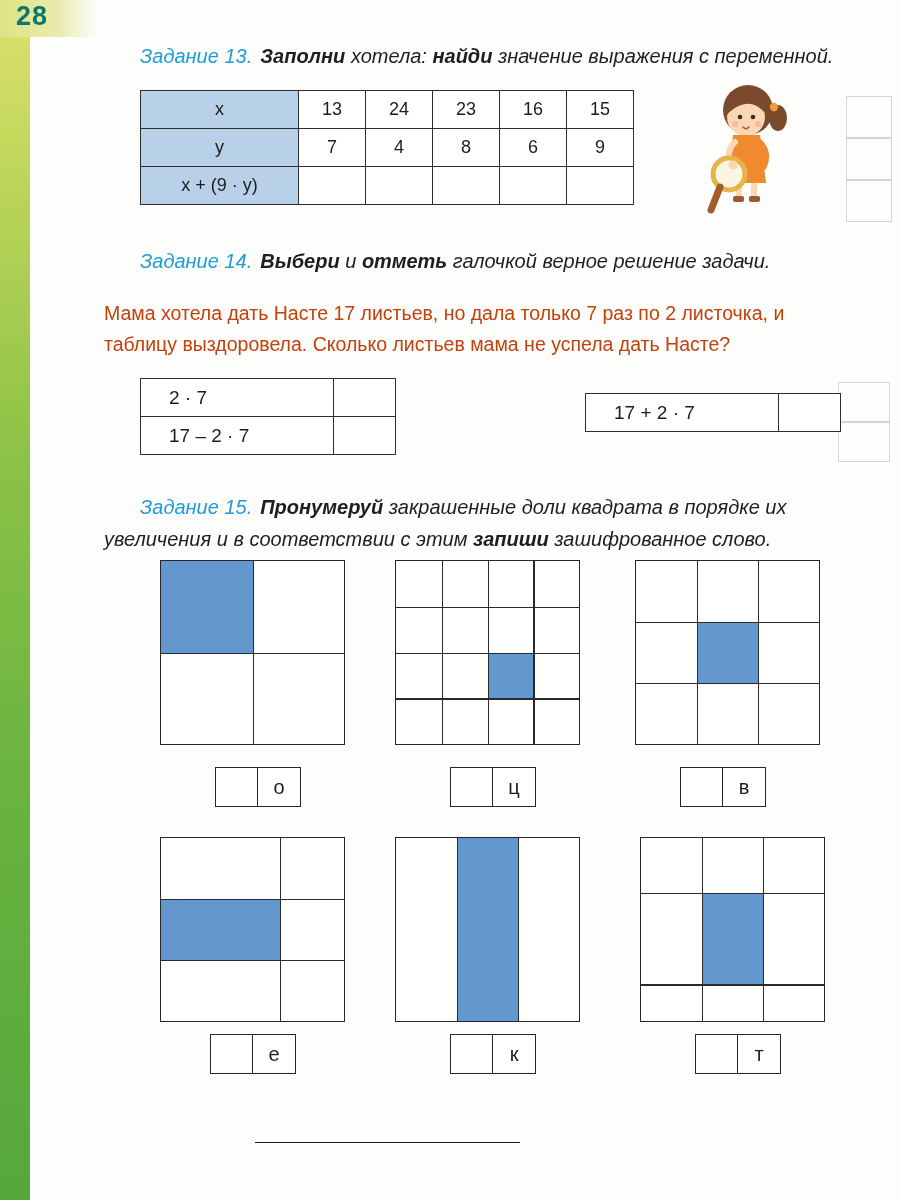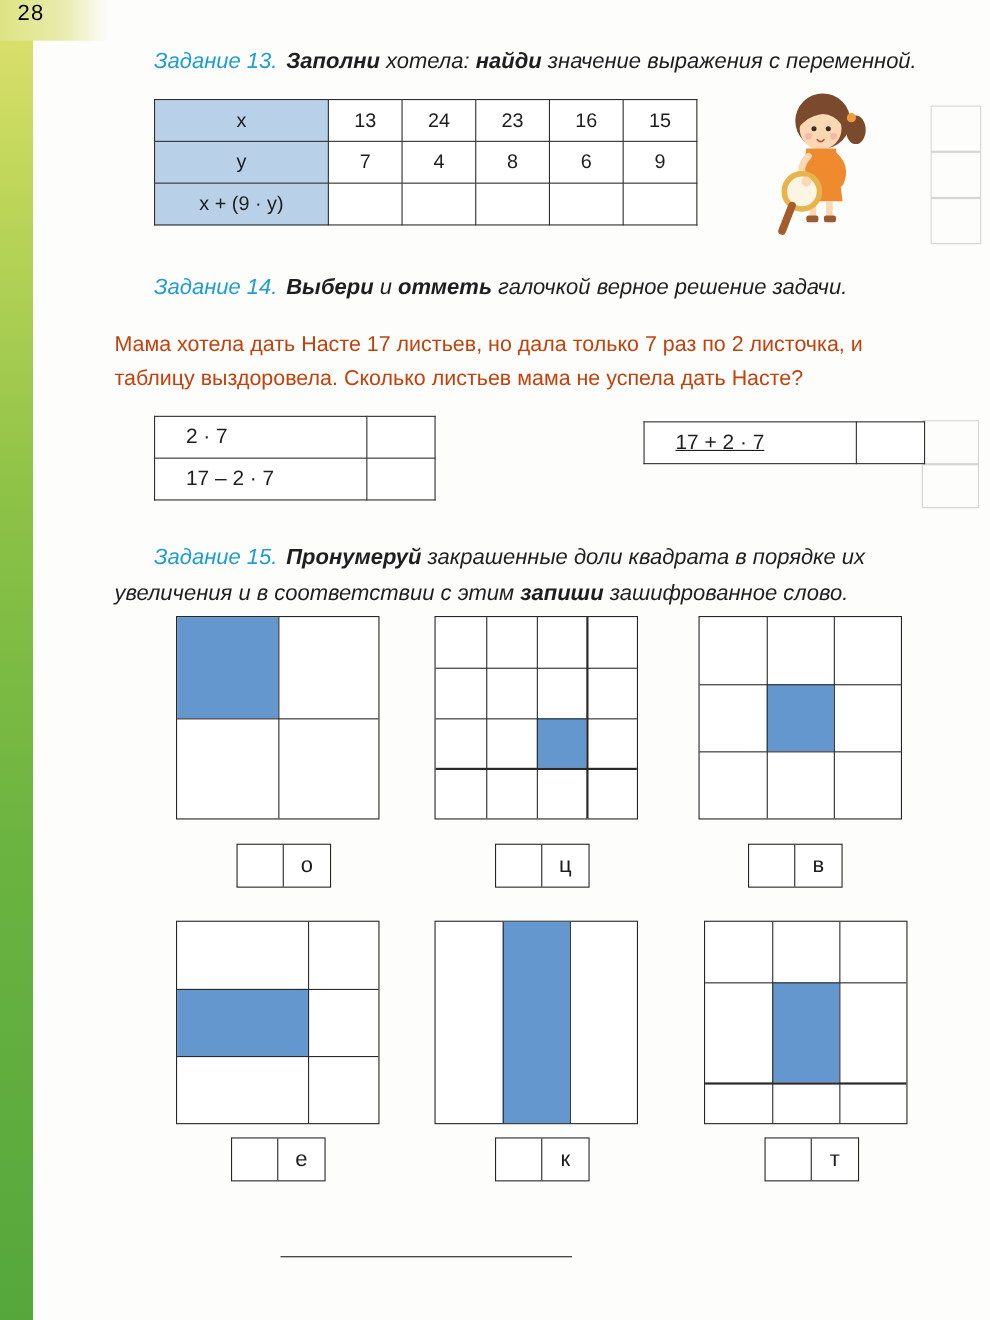--- a/index.html
+++ b/index.html
@@ -5,21 +5,21 @@
   * { margin:0; padding:0; box-sizing:border-box; }
   html,body { background:#ffffff; }
   body { font-family:"Liberation Sans", sans-serif; color:#1d1d1d; }
   .page { position:relative; width:900px; height:1200px; background:#fdfdfb; overflow:hidden; }
   .abs { position:absolute; }
 
   .strip { left:0; top:0; width:30px; height:1200px;
     background:linear-gradient(180deg, var(--strip_top,#e0e170) 0%, #c3d85c 12%, #8cc246 38%, #6ab340 65%, var(--strip_bottom,#55a73c) 100%); }
   .corner { left:0; top:0; width:98px; height:37px;
     background:linear-gradient(90deg, #dde383 0%, #e9ecae 60%, rgba(255,255,255,0) 100%); }
-  .pagenum { left:16px; top:1px; font-size:20px; font-weight:normal; color:#000000; letter-spacing:1px; }
+  .pagenum { left:16px; top:1px; font-size:27px; font-weight:bold; color:#0f766e; letter-spacing:1px; }
 
   .heading { font-size:20px; font-style:italic; color:#1e1e1e; white-space:nowrap; line-height:1.25; }
   .tlabel { color:var(--heading_blue,#1e9cd8); font-weight:normal; margin-right:8px; }
   .b { font-weight:bold; }
   .ptext { font-size:19.5px; color:#c2410c; white-space:nowrap; }
 
   table { border-collapse:collapse; background:#fff; }
   .t13 td { border:1.4px solid #2e2e2e; height:38px; text-align:center; font-size:18px; }
   .t13 td.hd { background:var(--header_fill,#b9d0e9); width:158px; }
   .t13 td.val { width:67px; }
@@ -124,21 +124,21 @@
       <td class="expr">2 · 7</td>
       <td class="chk"></td>
     </tr>
     <tr>
       <td class="expr">17 – 2 · 7</td>
       <td class="chk"></td>
     </tr>
   </tbody>
     </table>
 
-  <table class="abs opt" style="left:585px; top:383px;text-decoration:underline;">
+  <table class="abs opt" style="left:585px; top:393px;">
     <tbody>
         <tr>
       <td class="expr">17 + 2 · 7</td>
       <td class="chk"></td>
     </tr>
   </tbody>
     </table>
 
   <div class="abs heading" style="left:140px; top:495px;">
     <span class="tlabel">Задание 15.</span><span class="b">Пронумеруй</span><span> закрашенные доли квадрата в порядке их</span>

